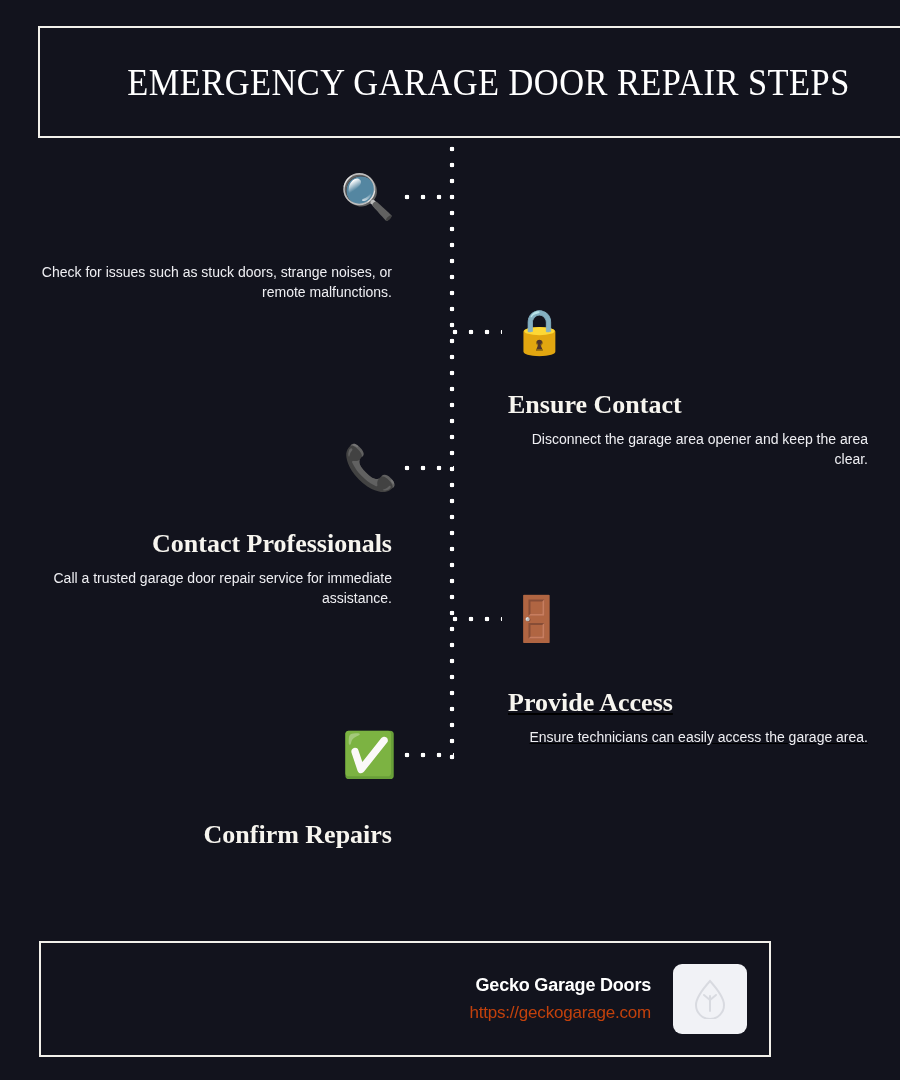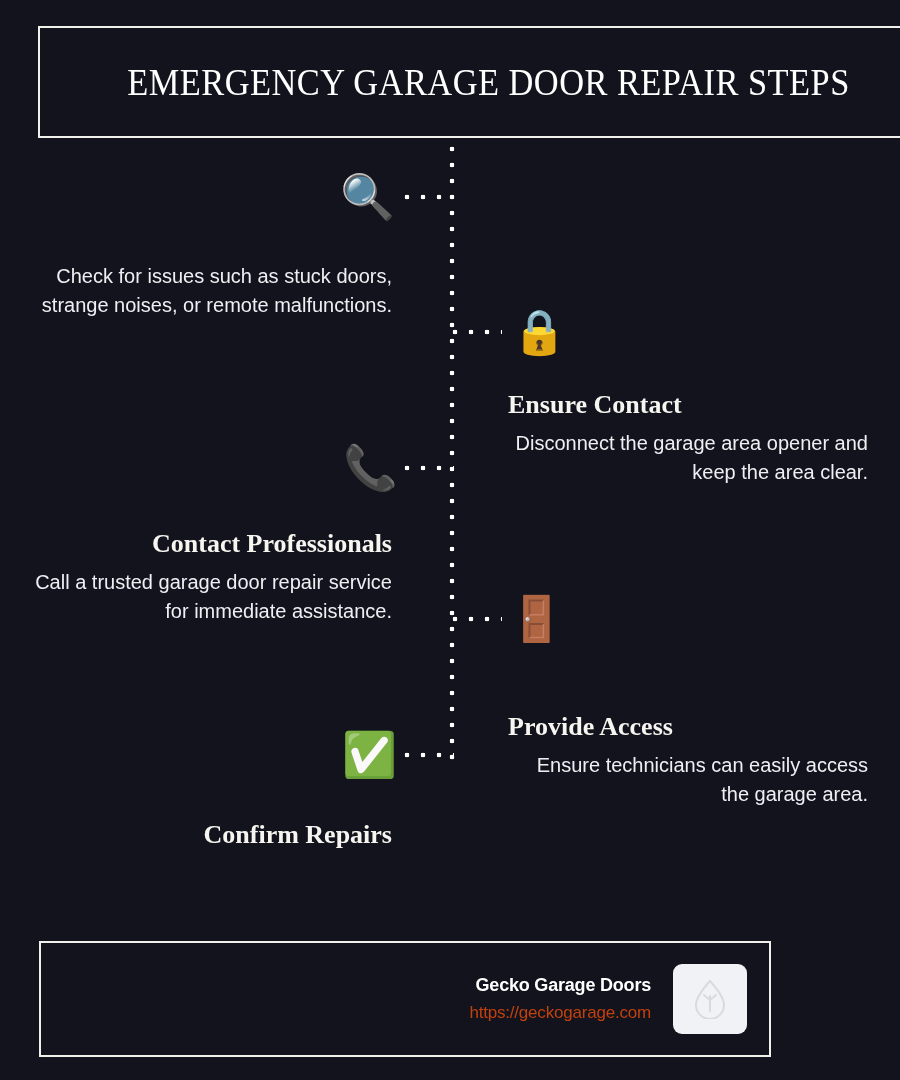--- a/index.html
+++ b/index.html
@@ -90,21 +90,21 @@
     font-family: "Liberation Serif", "DejaVu Serif", serif;
     font-size: 26px;
     font-weight: 700;
     color: #f7f5ef;
     margin-bottom: 9px;
     white-space: nowrap;
   }
 
   .step-desc {
     font-family: "Liberation Sans", sans-serif;
-    font-size: 20px;
+    font-size: 14px;
     line-height: 1.45;
     color: #efeff3;
     text-align: right;
   }
 
   
   .footer-box {
     position: absolute;
     left: 39px;
     top: 941px;
@@ -188,21 +188,21 @@
     <div class="step-icon" style="left:343px; top:442px;">📞</div>
     <div class="step-text align-right" style="left:32px; top:529px;">
       <div class="step-title">Contact Professionals</div>
       <div class="step-desc">Call a trusted garage door repair service for immediate assistance.</div>
     </div>
   </div>
 
   <div class="step">
     <div class="connector right" style="top:616px;"></div>
     <div class="step-icon" style="left:509px; top:593px;">🚪</div>
-    <div class="step-text align-left" style="left:508px; top:712px;">
+    <div class="step-text align-left" style="left:508px; top:688px;text-decoration:underline;">
       <div class="step-title">Provide Access</div>
       <div class="step-desc">Ensure technicians can easily access the garage area.</div>
     </div>
   </div>
 
   <div class="step">
     <div class="connector left" style="top:752px;"></div>
     <div class="step-icon" style="left:342px; top:729px;">✅</div>
     <div class="step-text align-right" style="left:32px; top:820px;">
       <div class="step-title">Confirm Repairs</div>

